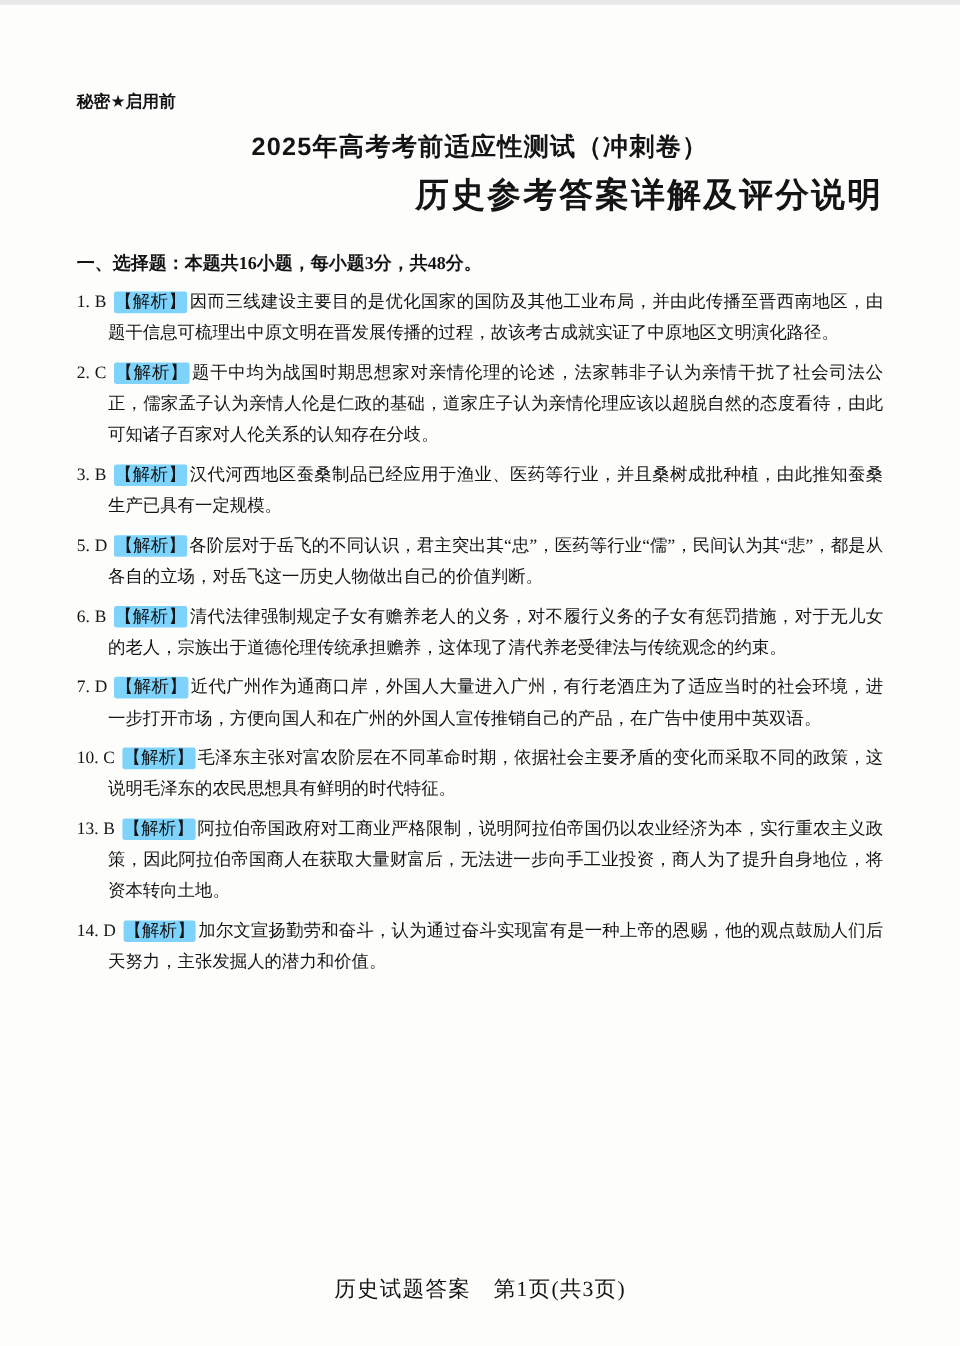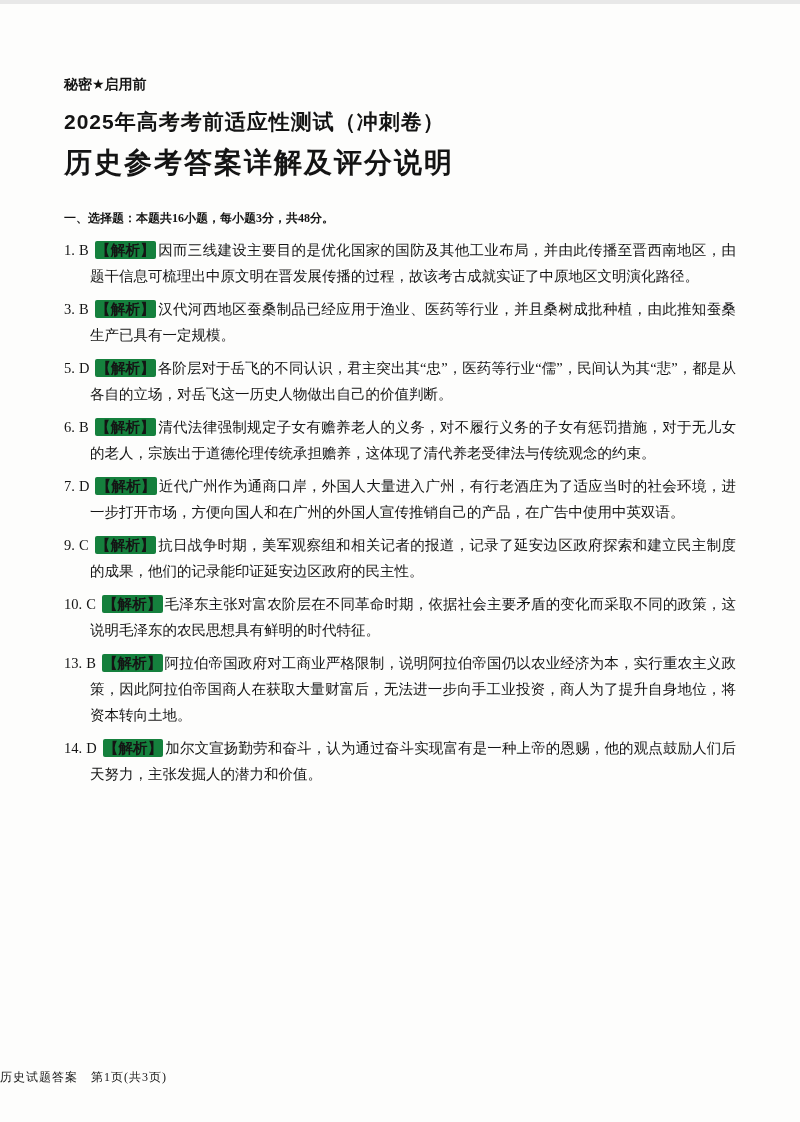--- a/index.html
+++ b/index.html
@@ -19,97 +19,99 @@
     color: #141414;
     overflow: hidden;
   }
   .classification {
     font-size: 14px;
     font-weight: bold;
     font-family: "Liberation Sans", "DejaVu Sans", sans-serif;
     margin-bottom: 14px;
   }
   .title {
+    text-align: center;
     font-size: 21px;
     font-weight: bold;
     font-family: "Liberation Sans", "DejaVu Sans", sans-serif;
     margin: 8px 0 8px 0;
     letter-spacing: 1px;
   }
   .subtitle {
-    text-align: left;
+    text-align: right;
     font-size: 28px;
     font-weight: bold;
     font-family: "Liberation Sans", "DejaVu Sans", sans-serif;
     margin: 2px 0 28px 0;
     letter-spacing: 2px;
   }
   .section-heading {
-    font-size: 12px;
+    font-size: 15px;
     font-weight: bold;
     margin: 0 0 10px 0;
   }
   .items {
     
   }
   .item {
     font-size: 14.5px;
     line-height: 26px;
     text-align: justify;
     margin: 0 0 7px 0;
     padding-left: 26px;
     text-indent: -26px;
   }
   .item-head {
     white-space: pre;
   }
   .analysis-label {
-    font-weight: bold;
-    background: #15803d;
+    font-weight: normal;
+    background: #7dd3fc;
     border-radius: 2px;
     padding: 1px 1px;
     margin: 0 2px 0 6px;
   }
   .footer {
     position: absolute;
     left: 0;
     right: 0;
     bottom: 40px;
-    font-size: 12px;
+    text-align: center;
+    font-size: 18px;
     letter-spacing: 1px;
   }
 </style>
 </head>
 <body>
 
 <div class="page">
 
   <div class="classification">秘密★启用前</div>
 
   <div class="title">2025年高考考前适应性测试（冲刺卷）</div>
 
   <div class="subtitle">历史参考答案详解及评分说明</div>
 
   <div class="section-heading">一、选择题：本题共16小题，每小题3分，共48分。</div>
 
   <div class="items">
   <p class="item"><span class="item-head">1.</span><span class="item-head" style="margin-left: 4px;">B</span><span class="analysis-label">【解析】</span><span>因而三线建设主要目的是优化国家的国防及其他工业布局，并由此传播至晋西南地区，由题干信息可梳理出中原文明在晋发展传播的过程，故该考古成就实证了中原地区文明演化路径。</span></p>
 
+  <p class="item"><span class="item-head">2.</span><span class="item-head" style="margin-left: 4px;">C</span><span class="analysis-label">【解析】</span><span>题干中均为战国时期思想家对亲情伦理的论述，法家韩非子认为亲情干扰了社会司法公正，儒家孟子认为亲情人伦是仁政的基础，道家庄子认为亲情伦理应该以超脱自然的态度看待，由此可知诸子百家对人伦关系的认知存在分歧。</span></p>
 
   <p class="item"><span class="item-head">3.</span><span class="item-head" style="margin-left: 4px;">B</span><span class="analysis-label">【解析】</span><span>汉代河西地区蚕桑制品已经应用于渔业、医药等行业，并且桑树成批种植，由此推知蚕桑生产已具有一定规模。</span></p>
 
 
   <p class="item"><span class="item-head">5.</span><span class="item-head" style="margin-left: 4px;">D</span><span class="analysis-label">【解析】</span><span>各阶层对于岳飞的不同认识，君主突出其“忠”，医药等行业“儒”，民间认为其“悲”，都是从各自的立场，对岳飞这一历史人物做出自己的价值判断。</span></p>
 
   <p class="item"><span class="item-head">6.</span><span class="item-head" style="margin-left: 4px;">B</span><span class="analysis-label">【解析】</span><span>清代法律强制规定子女有赡养老人的义务，对不履行义务的子女有惩罚措施，对于无儿女的老人，宗族出于道德伦理传统承担赡养，这体现了清代养老受律法与传统观念的约束。</span></p>
 
   <p class="item"><span class="item-head">7.</span><span class="item-head" style="margin-left: 4px;">D</span><span class="analysis-label">【解析】</span><span>近代广州作为通商口岸，外国人大量进入广州，有行老酒庄为了适应当时的社会环境，进一步打开市场，方便向国人和在广州的外国人宣传推销自己的产品，在广告中使用中英双语。</span></p>
 
 
-  <p class="item"><span class="item-head">9.</span><span class="item-head" style="margin-left: 4px;">C</span><span class="analysis-label">【解析】</span><span>抗日战争时期，美军观察组和相关记者的报道，记录了延安边区政府探索和建立民主制度的成果，他们的记录能印证延安边区政府的民主性。</span></p>
 
   <p class="item"><span class="item-head">10.</span><span class="item-head" style="margin-left: 4px;">C</span><span class="analysis-label">【解析】</span><span>毛泽东主张对富农阶层在不同革命时期，依据社会主要矛盾的变化而采取不同的政策，这说明毛泽东的农民思想具有鲜明的时代特征。</span></p>
 
 
 
   <p class="item"><span class="item-head">13.</span><span class="item-head" style="margin-left: 4px;">B</span><span class="analysis-label">【解析】</span><span>阿拉伯帝国政府对工商业严格限制，说明阿拉伯帝国仍以农业经济为本，实行重农主义政策，因此阿拉伯帝国商人在获取大量财富后，无法进一步向手工业投资，商人为了提升自身地位，将资本转向土地。</span></p>
 
   <p class="item"><span class="item-head">14.</span><span class="item-head" style="margin-left: 4px;">D</span><span class="analysis-label">【解析】</span><span>加尔文宣扬勤劳和奋斗，认为通过奋斗实现富有是一种上帝的恩赐，他的观点鼓励人们后天努力，主张发掘人的潜力和价值。</span></p>
 </div>
 

